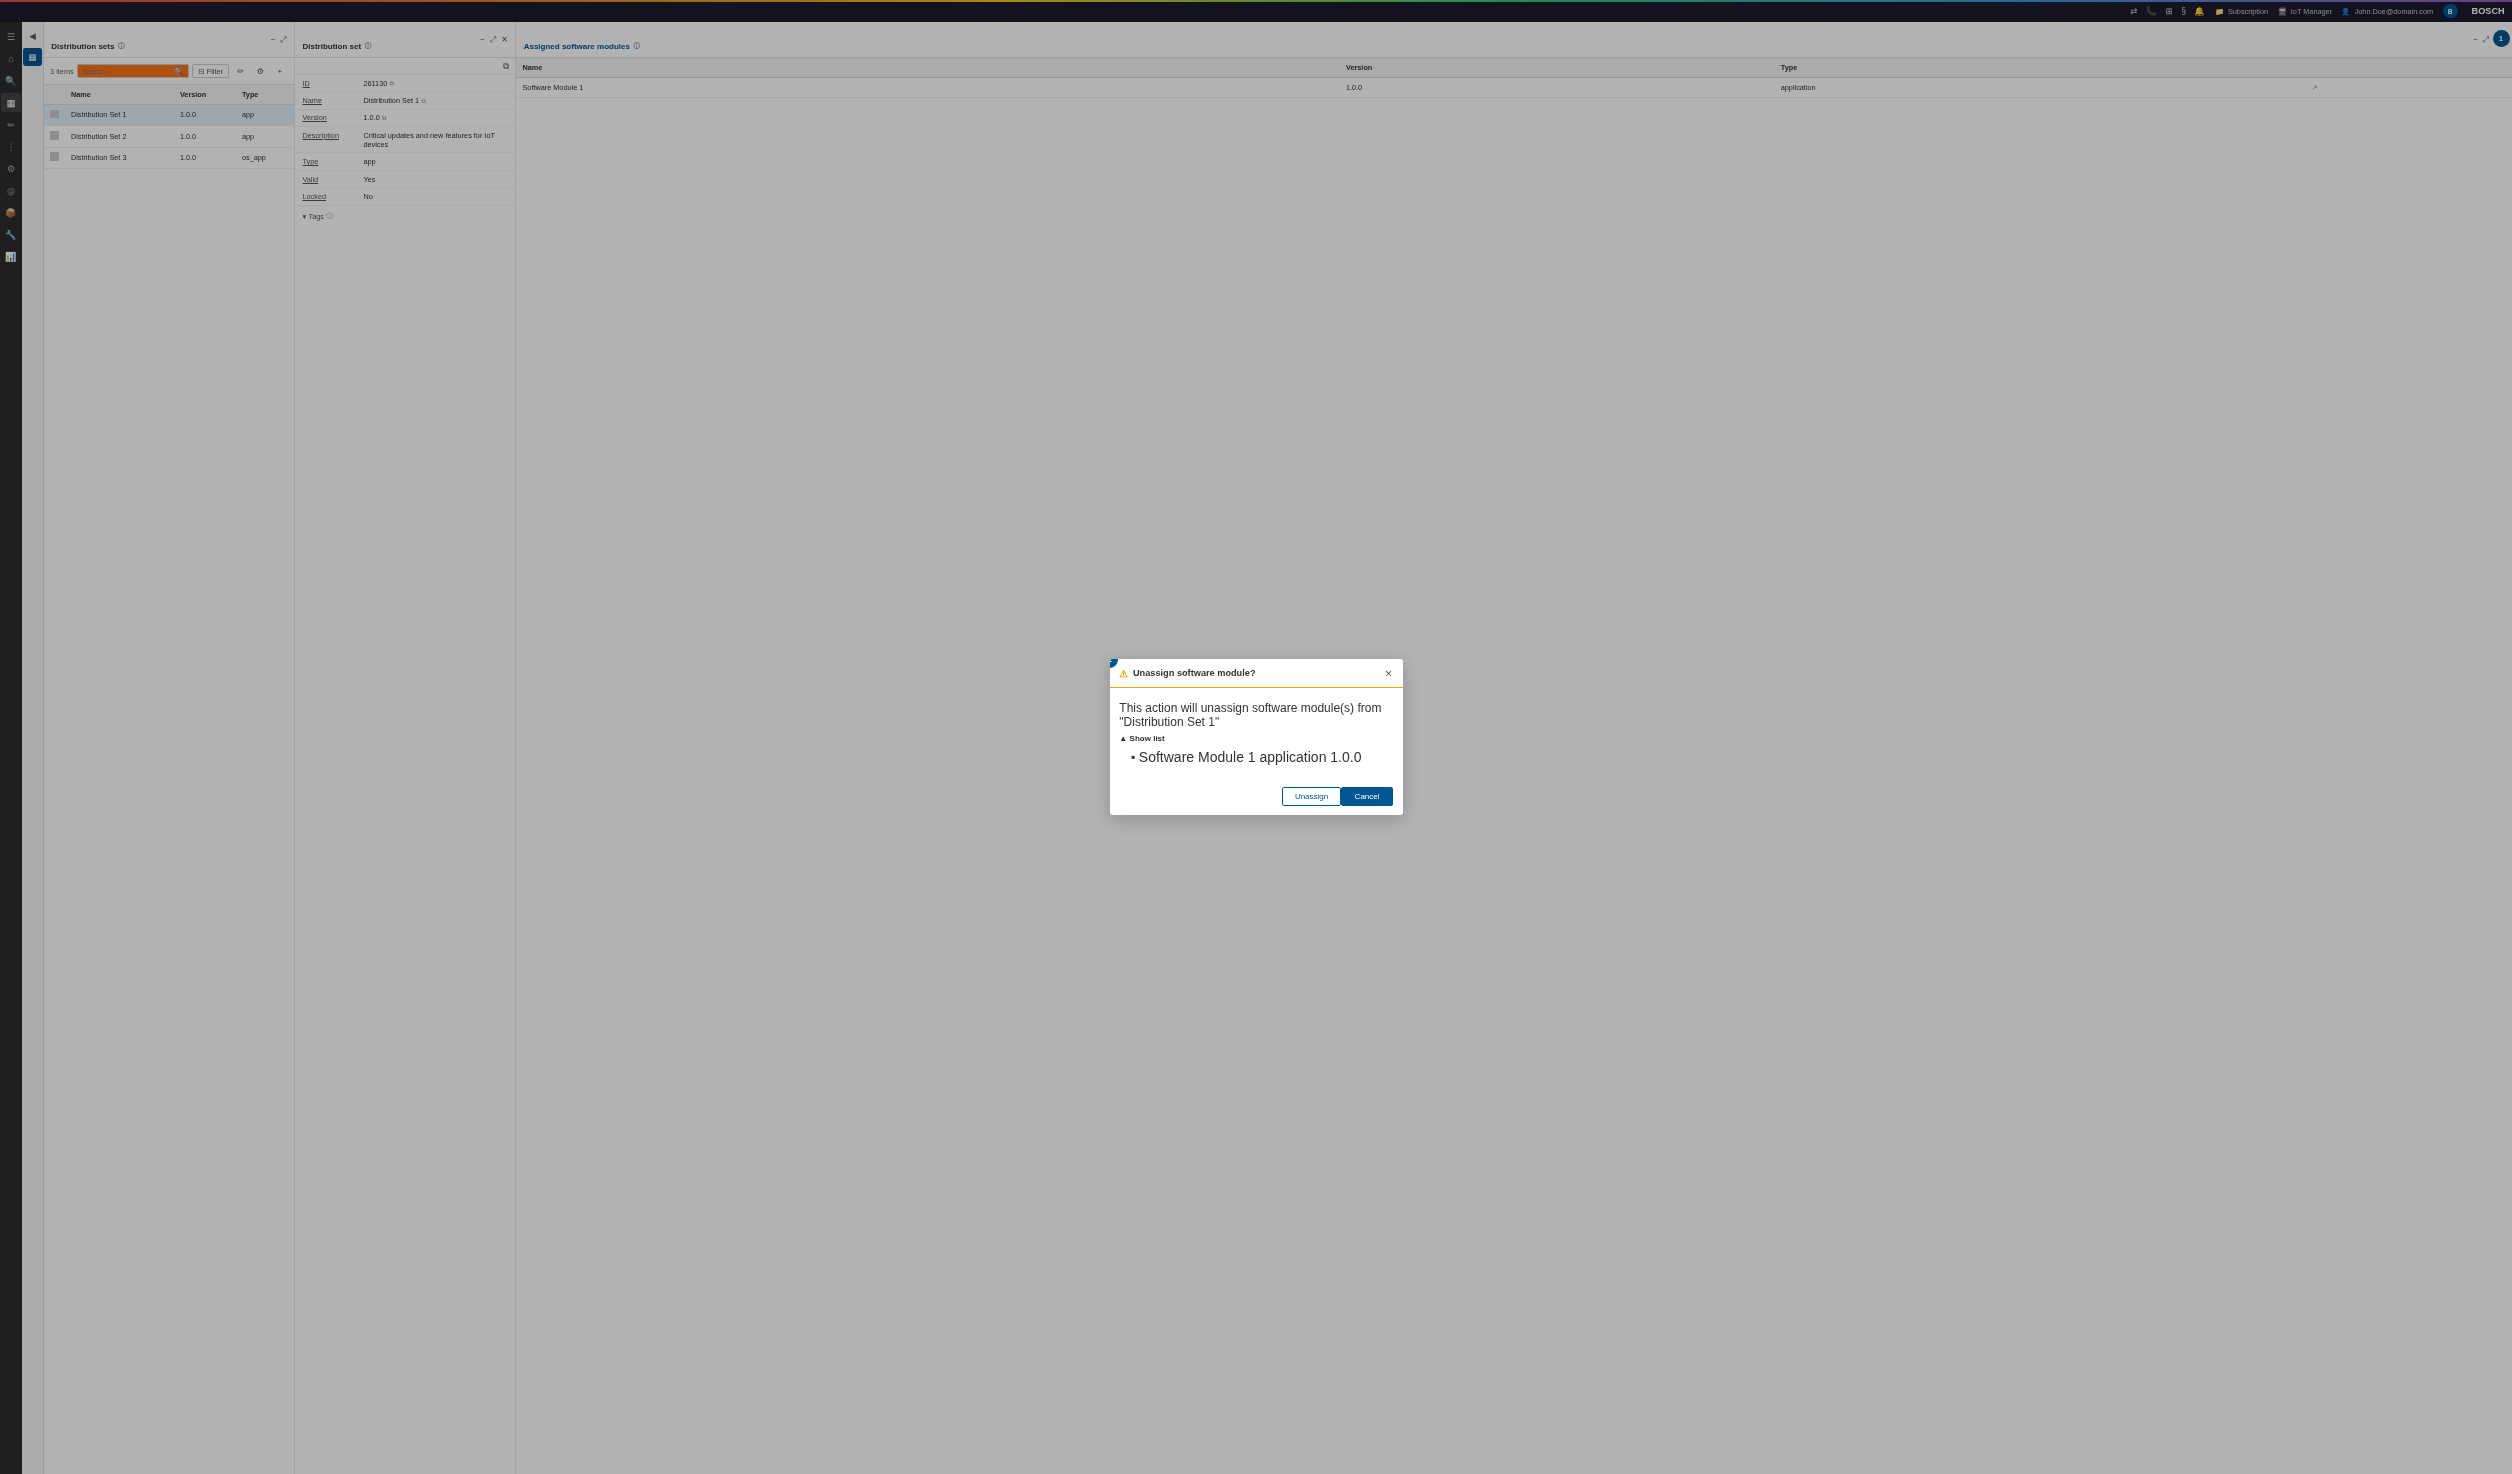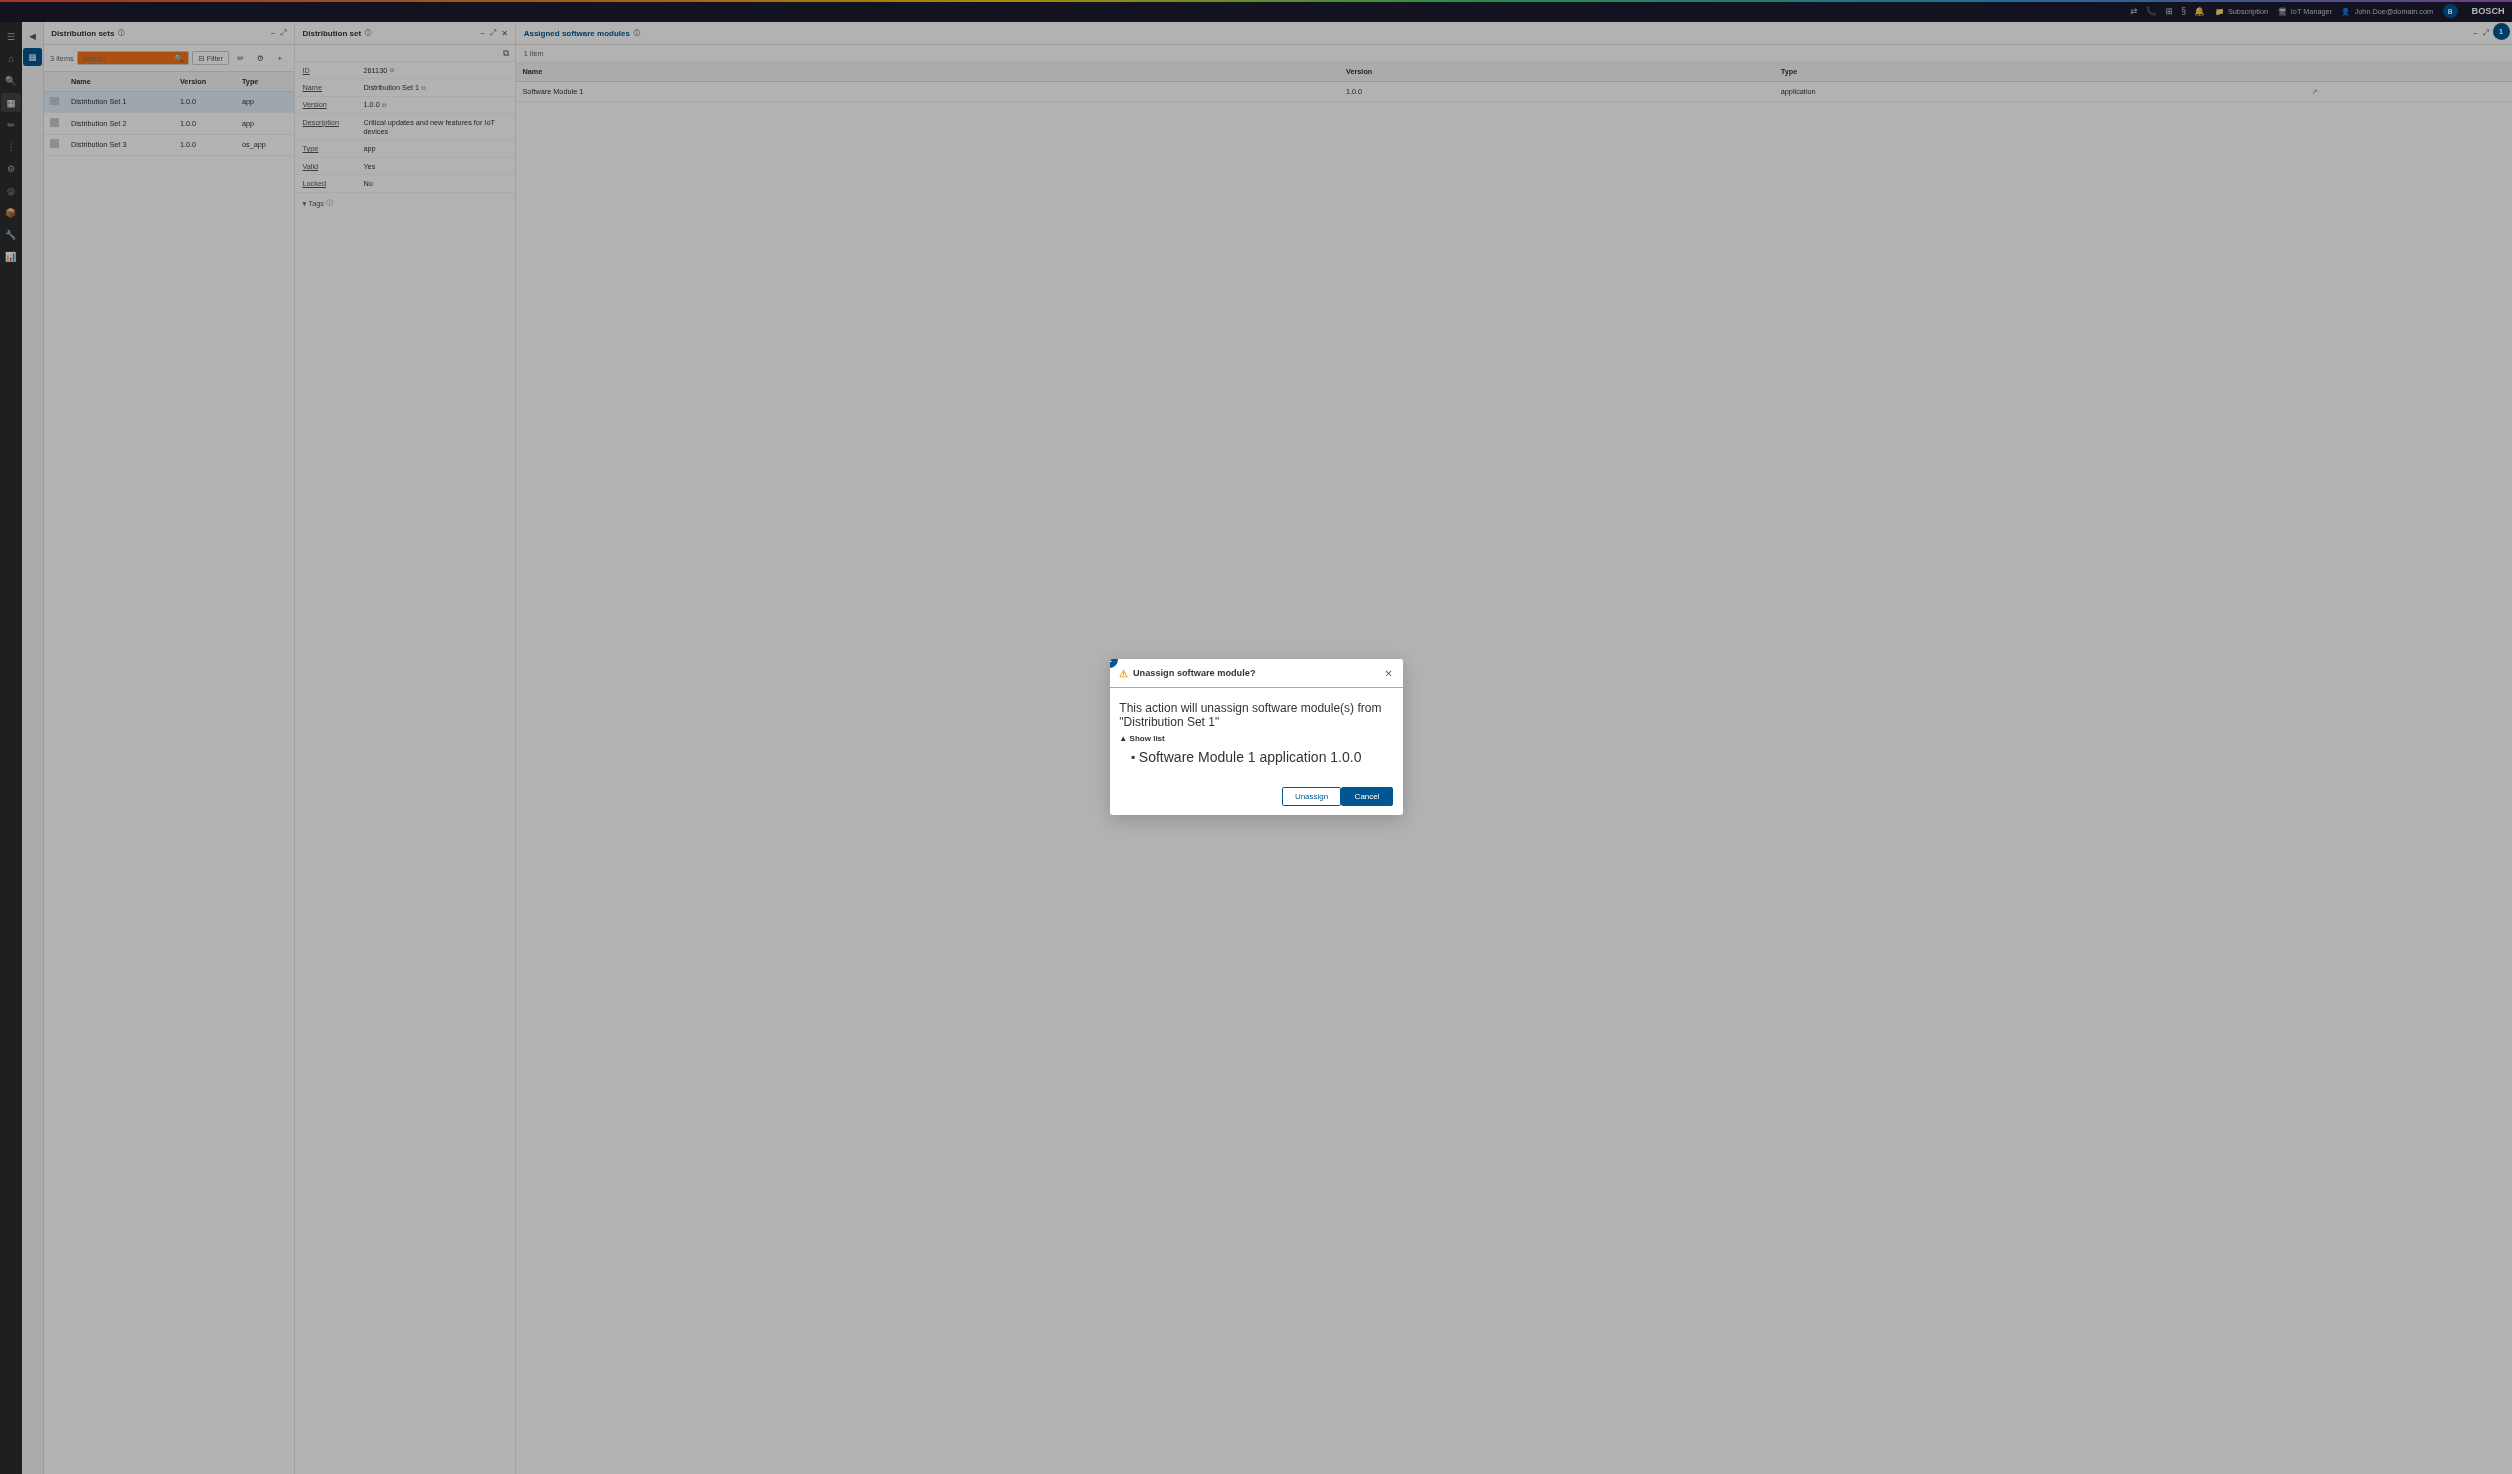--- a/index.html
+++ b/index.html
@@ -113,20 +113,21 @@
       border-bottom: 0.6px solid #e0e0e0;
       background: #fff;
     }
     .panel-title {
       font-weight: 600;
       font-size: 8px;
       display: flex;
       align-items: center;
       gap: 3.7px;
       color: #333;
+      margin-top: 14px;
     }
     .panel-title-blue { color: #005691; }
     .panel-controls { display: flex; align-items: center; gap: 4.9px; color: #555; }
     .panel-controls span { cursor: pointer; font-size: 8px; }
 
     
     .dist-sets-panel { width: 250px; }
 
     .panel-toolbar {
       display: flex;
@@ -488,23 +489,20 @@
           <span>−</span>
           <span>⤢</span>
           <div style="position:relative; display:inline-block;">
             <span style="font-size:8.6px;">🔗</span>
             <div class="step-badge step-badge-1">
               <span>1</span>
             </div>
           </div>
         </div>
       </div>
-      <div style="padding: 3.7px 7.3px; border-bottom:0.6px solid #eee; font-size:7.3px; color:#666;">
-        <span>1 item</span>
-      </div>
       <table class="data-table">
         <thead>
           <tr>
             <th>Name</th>
             <th>Version</th>
             <th>Type</th>
             <th></th>
           </tr>
         </thead>
         <tbody id="assigned-sw-body">

